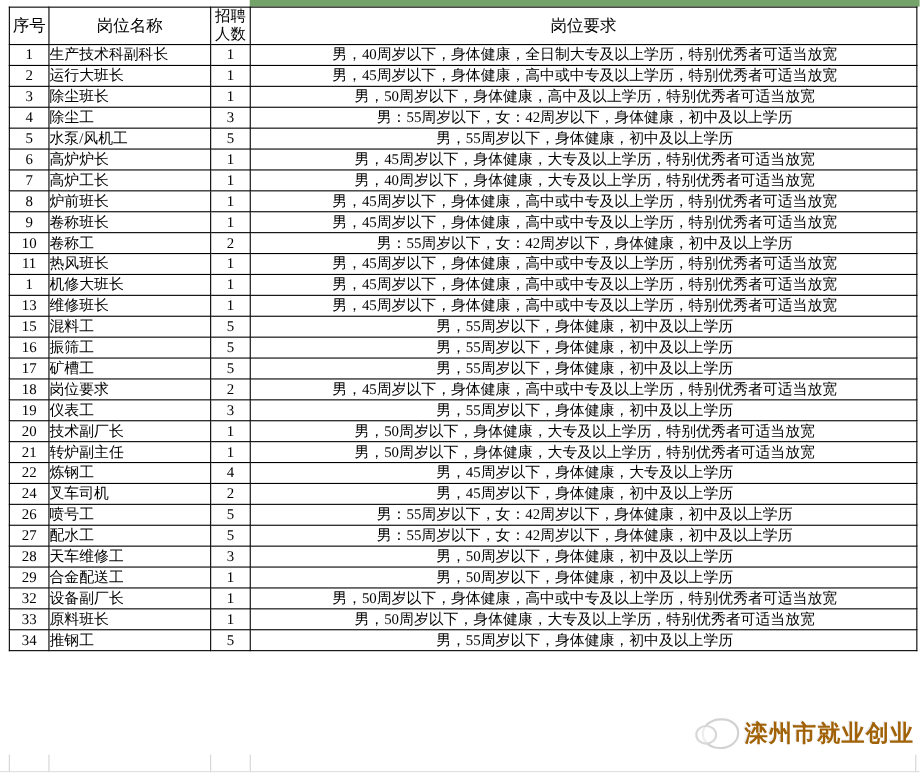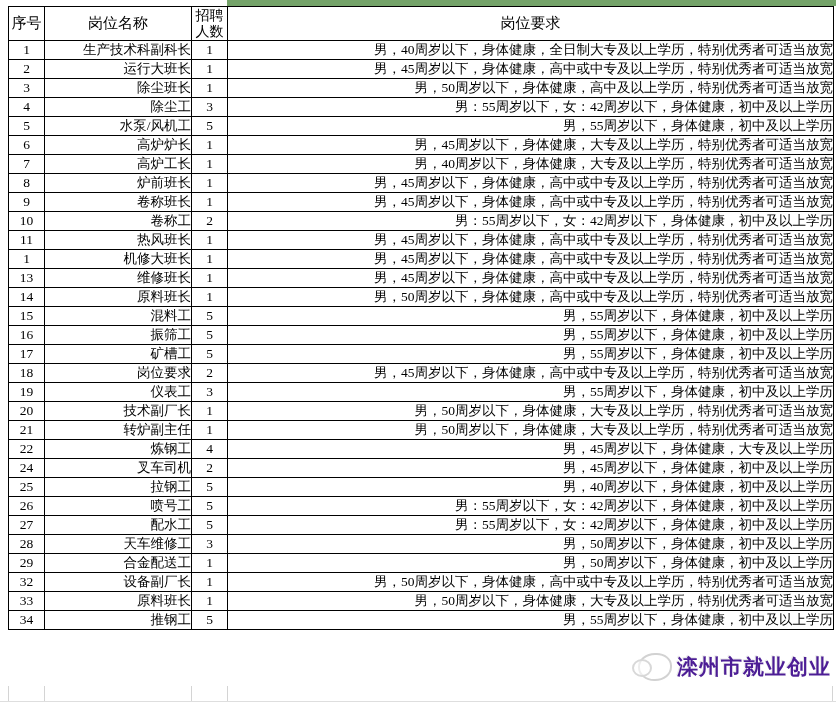--- a/index.html
+++ b/index.html
@@ -15,22 +15,22 @@
   .job th,.job td{
     border:1px solid #000;padding:0;overflow:hidden;white-space:nowrap;
     font-weight:normal;
   }
   .job thead tr{height:34px;}
   .job thead th{font-size:15px;text-align:center;}
   .job thead th.wrap{white-space:normal;line-height:16px;font-size:14px;}
   .job tbody tr{height:19px;}
   .job tbody td{font-size:13.5px;line-height:18px;height:18px;}
   td.c-num,td.c-count{text-align:center;}
-  td.c-title{text-align:right;}
-  td.c-req{text-align:right;padding-left:2px;font-family:Liberation Serif, serif;}
+  td.c-title{text-align:left;}
+  td.c-req{text-align:center;padding-left:2px;font-family:Liberation Serif, serif;}
   .ghost-v{position:absolute;width:1px;top:686px;height:16px;background:#d4d4d4;}
   .ghost-h{position:absolute;left:0;right:0;top:701px;height:1px;background:#dedede;}
   .watermark{
     position:absolute;left:638px;top:650px;height:34px;display:flex;align-items:center;gap:5px;
     color:#c7c7c7;z-index:5;pointer-events:none;
   }
   .wm-logo{
     width:30px;height:24px;border:2px solid #d2d2d2;border-radius:50% 45% 50% 48%;
     background:rgba(255,255,255,0.55);position:relative;
   }
@@ -136,26 +136,20 @@
     <td class="c-count">1</td>
     <td class="c-req">男，45周岁以下，身体健康，高中或中专及以上学历，特别优秀者可适当放宽</td>
   </tr>
       <tr>
     <td class="c-num">13</td>
     <td class="c-title">维修班长</td>
     <td class="c-count">1</td>
     <td class="c-req">男，45周岁以下，身体健康，高中或中专及以上学历，特别优秀者可适当放宽</td>
   </tr>
       <tr>
-    <td class="c-num">14</td>
-    <td class="c-title">原料班长</td>
-    <td class="c-count">1</td>
-    <td class="c-req">男，50周岁以下，身体健康，高中或中专及以上学历，特别优秀者可适当放宽</td>
-  </tr>
-      <tr>
     <td class="c-num">15</td>
     <td class="c-title">混料工</td>
     <td class="c-count">5</td>
     <td class="c-req">男，55周岁以下，身体健康，初中及以上学历</td>
   </tr>
       <tr>
     <td class="c-num">16</td>
     <td class="c-title">振筛工</td>
     <td class="c-count">5</td>
     <td class="c-req">男，55周岁以下，身体健康，初中及以上学历</td>
@@ -194,26 +188,20 @@
     <td class="c-num">22</td>
     <td class="c-title">炼钢工</td>
     <td class="c-count">4</td>
     <td class="c-req">男，45周岁以下，身体健康，大专及以上学历</td>
   </tr>
       <tr>
     <td class="c-num">24</td>
     <td class="c-title">叉车司机</td>
     <td class="c-count">2</td>
     <td class="c-req">男，45周岁以下，身体健康，初中及以上学历</td>
-  </tr>
-      <tr>
-    <td class="c-num">25</td>
-    <td class="c-title">拉钢工</td>
-    <td class="c-count">5</td>
-    <td class="c-req">男，40周岁以下，身体健康，初中及以上学历</td>
   </tr>
       <tr>
     <td class="c-num">26</td>
     <td class="c-title">喷号工</td>
     <td class="c-count">5</td>
     <td class="c-req">男：55周岁以下，女：42周岁以下，身体健康，初中及以上学历</td>
   </tr>
       <tr>
     <td class="c-num">27</td>
     <td class="c-title">配水工</td>
@@ -253,16 +241,16 @@
     </tbody>
 </table>
 
 <div class="ghost-v" style="left:8px"></div>
 <div class="ghost-v" style="left:44px"></div>
 <div class="ghost-v" style="left:191px"></div>
 <div class="ghost-v" style="left:227px"></div>
 <div class="ghost-v" style="left:832px"></div>
 <div class="ghost-h"></div>
 
-<div class="watermark" style="color: #4c1d95;">
+<div class="watermark" style="color: #a16207;">
   <span class="wm-logo"></span>
   <span class="wm-text">滦州市就业创业</span>
 </div>
 
 </body></html>

